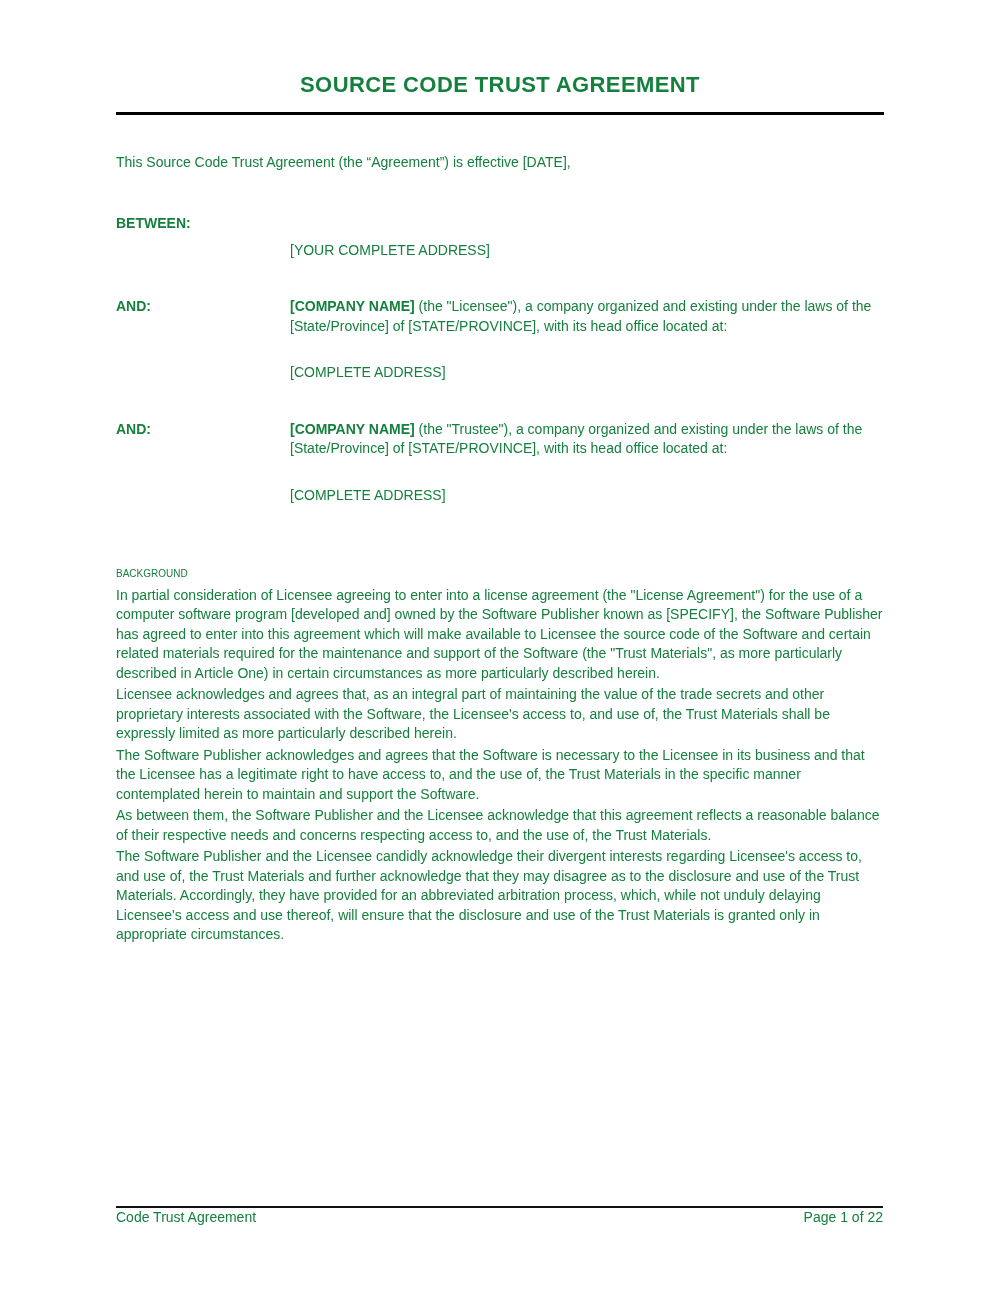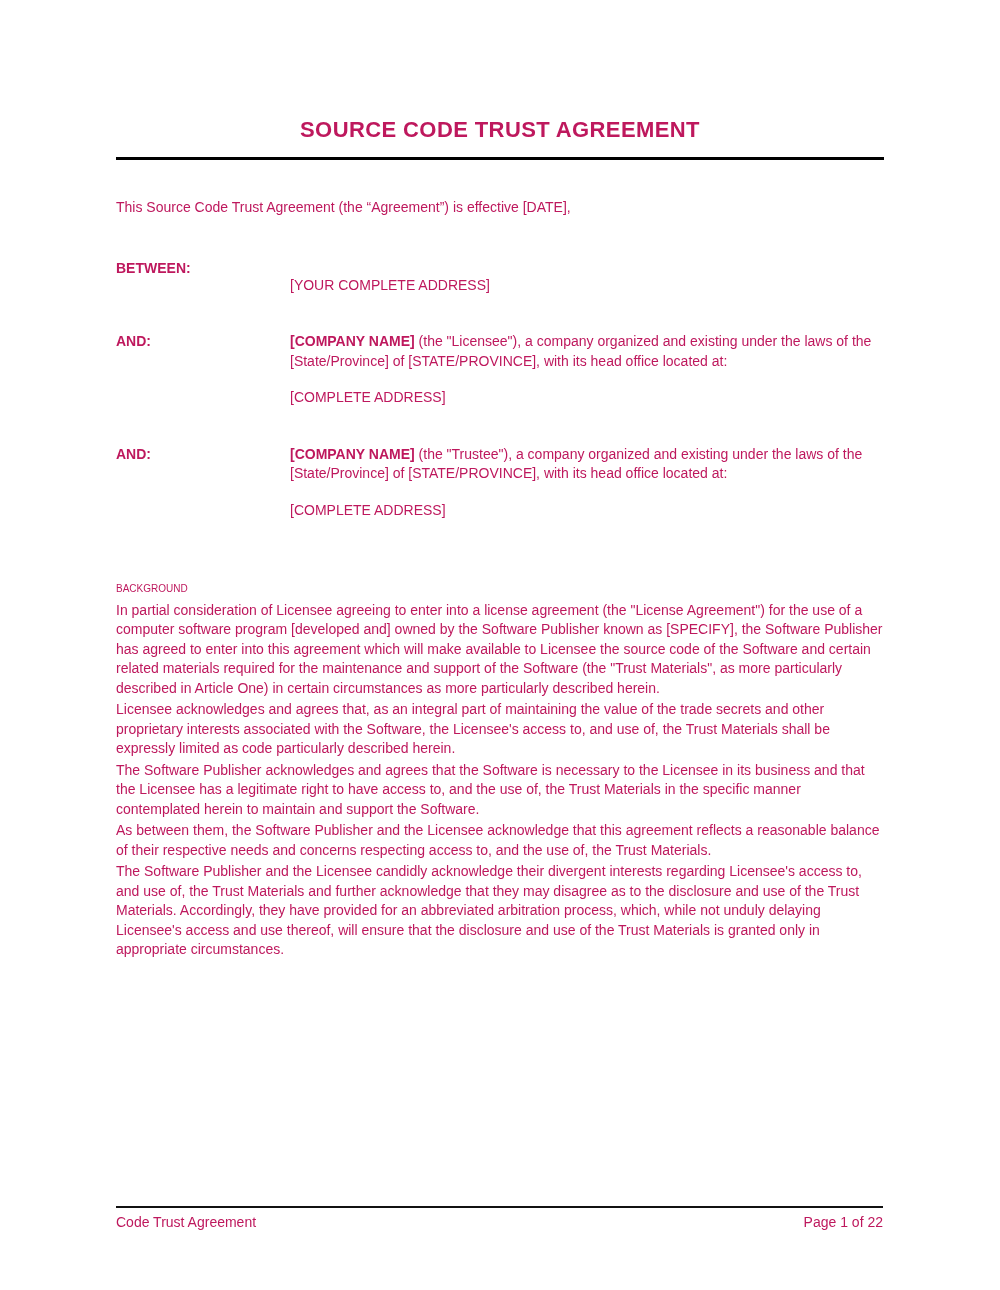--- a/index.html
+++ b/index.html
@@ -2,25 +2,25 @@
 <html><head>
 <meta charset="utf-8">
 <style>
   * { margin: 0; padding: 0; box-sizing: border-box; }
   html, body { background: #ffffff; }
   .page {
     position: relative;
     width: 1000px;
     height: 1290px;
     background: #ffffff;
-    color: #be185d;
+    color: #15803d;
     font-family: "Liberation Sans", "DejaVu Sans", sans-serif;
     font-size: 14px;
     line-height: 19.5px;
-    padding: 117px 116px 0 116px;
+    padding: 72px 116px 0 116px;
     overflow: hidden;
   }
   .doc-title {
     font-size: 22px;
     line-height: 26px;
     font-weight: bold;
     text-align: center;
     letter-spacing: 0.4px;
   }
   .title-rule {
@@ -31,39 +31,38 @@
   .intro { margin-top: 38px; }
   .parties { margin-top: 41px; }
   .party { display: flex; }
   .party + .party { margin-top: 37px; }
   .party-label {
     width: 174px;
     flex: 0 0 174px;
     font-weight: bold;
   }
   .party-body { flex: 1 1 auto; }
-  .party-address { margin-top: 17px; }
+  .party-address { margin-top: 27px; }
   .background-heading {
     margin-top: 59px;
     font-size: 10px;
     font-weight: normal;
     line-height: 19.5px;
   }
   .body-para { margin-top: 2px; }
   .page-footer {
     position: absolute;
     left: 116px;
     right: 117px;
     top: 1206px;
   }
   .footer-rule { height: 2px; background: #111111; }
   .footer-row {
     display: flex;
     justify-content: space-between;
-    margin-top: 5px;
     font-size: 14px;
   }
 </style>
 </head>
 <body>
 
 <div class="page">
 
   <h1 class="doc-title">SOURCE CODE TRUST AGREEMENT</h1>
   <div class="title-rule"></div>
@@ -93,21 +92,21 @@
         <p class="party-text"><strong>[COMPANY NAME]</strong><span> (the "Trustee"), a company organized and existing under the laws of the [State/Province] of [STATE/PROVINCE], with its head office located at:</span></p>
         <p class="party-address">[COMPLETE ADDRESS]</p>
       </div>
     </div>
 
   </section>
 
   <h2 class="background-heading">BACKGROUND</h2>
 
   <p class="body-para">In partial consideration of Licensee agreeing to enter into a license agreement (the "License Agreement") for the use of a computer software program [developed and] owned by the Software Publisher known as [SPECIFY], the Software Publisher has agreed to enter into this agreement which will make available to Licensee the source code of the Software and certain related materials required for the maintenance and support of the Software (the "Trust Materials", as more particularly described in Article One) in certain circumstances as more particularly described herein.</p>
-  <p class="body-para">Licensee acknowledges and agrees that, as an integral part of maintaining the value of the trade secrets and other proprietary interests associated with the Software, the Licensee's access to, and use of, the Trust Materials shall be expressly limited as code particularly described herein.</p>
+  <p class="body-para">Licensee acknowledges and agrees that, as an integral part of maintaining the value of the trade secrets and other proprietary interests associated with the Software, the Licensee's access to, and use of, the Trust Materials shall be expressly limited as more particularly described herein.</p>
   <p class="body-para">The Software Publisher acknowledges and agrees that the Software is necessary to the Licensee in its business and that the Licensee has a legitimate right to have access to, and the use of, the Trust Materials in the specific manner contemplated herein to maintain and support the Software.</p>
   <p class="body-para">As between them, the Software Publisher and the Licensee acknowledge that this agreement reflects a reasonable balance of their respective needs and concerns respecting access to, and the use of, the Trust Materials.</p>
   <p class="body-para">The Software Publisher and the Licensee candidly acknowledge their divergent interests regarding Licensee's access to, and use of, the Trust Materials and further acknowledge that they may disagree as to the disclosure and use of the Trust Materials. Accordingly, they have provided for an abbreviated arbitration process, which, while not unduly delaying Licensee's access and use thereof, will ensure that the disclosure and use of the Trust Materials is granted only in appropriate circumstances.</p>
 
   <footer class="page-footer">
     <div class="footer-rule"></div>
     <div class="footer-row">
       <span>Code Trust Agreement</span>
       <span>Page 1 of 22</span>
     </div>

